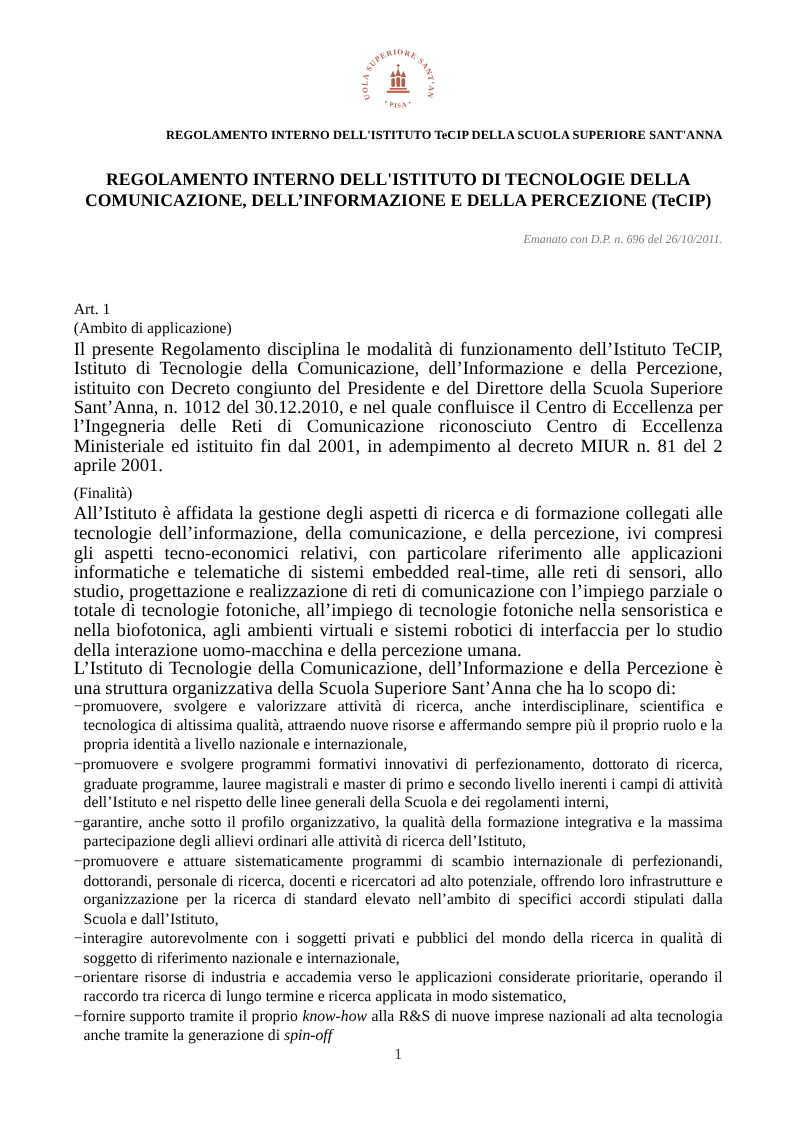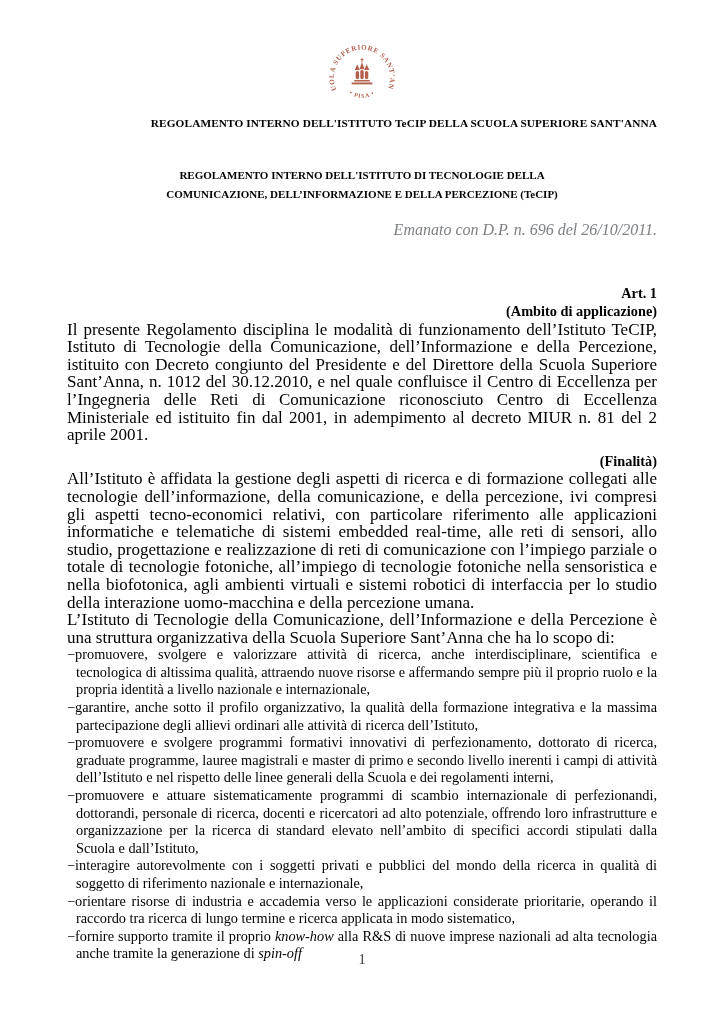--- a/index.html
+++ b/index.html
@@ -27,39 +27,39 @@
   }
   .running-title {
     margin-top: 8px;
     text-align: right;
     font-weight: bold;
     font-size: 11.3px;
     letter-spacing: 0.1px;
     line-height: 14px;
   }
   .doc-title {
-    margin: 36px 0 0 0;
+    margin: 24px 0 0 0;
     text-align: center;
     font-weight: bold;
-    font-size: 11px;
+    font-size: 16px;
     line-height: 19.2px;
   }
   .issuance {
     margin-top: 19px;
     text-align: right;
     font-style: italic;
-    font-size: 16px;
+    font-size: 11px;
     color: #7d8084;
     line-height: 14px;
   }
   .article-1 { margin-top: 48px; }
   .article-2 { margin-top: 9px; }
   .art-num, .art-sub {
-    text-align: right;
-    font-weight: bold;
+    text-align: left;
+    font-weight: normal;
     font-size: 14.3px;
     line-height: 17.6px;
   }
   .body-text p {
     margin: 0;
     text-align: justify;
     font-size: 17px;
     line-height: 17.6px;
   }
   ul.goals {
@@ -131,22 +131,22 @@
       <div class="art-sub">(Ambito di applicazione)</div>
       <p>Il presente Regolamento disciplina le modalità di funzionamento dell’Istituto TeCIP, Istituto di Tecnologie della Comunicazione, dell’Informazione e della Percezione, istituito con Decreto congiunto del Presidente e del Direttore della Scuola Superiore Sant’Anna, n. 1012 del 30.12.2010, e nel quale confluisce il Centro di Eccellenza per l’Ingegneria delle Reti di Comunicazione riconosciuto Centro di Eccellenza Ministeriale ed istituito fin dal 2001, in adempimento al decreto MIUR n. 81 del 2 aprile 2001.</p>
     </section>
 
     <section class="article-2 body-text">
       <div class="art-sub">(Finalità)</div>
       <p>All’Istituto è affidata la gestione degli aspetti di ricerca e di formazione collegati alle tecnologie dell’informazione, della comunicazione, e della percezione, ivi compresi gli aspetti tecno-economici relativi, con particolare riferimento alle applicazioni informatiche e telematiche di sistemi embedded real-time, alle reti di sensori, allo studio, progettazione e realizzazione di reti di comunicazione con l’impiego parziale o totale di tecnologie fotoniche, all’impiego di tecnologie fotoniche nella sensoristica e nella biofotonica, agli ambienti virtuali e sistemi robotici di interfaccia per lo studio della interazione uomo-macchina e della percezione umana.</p>
       <p>L’Istituto di Tecnologie della Comunicazione, dell’Informazione e della Percezione è una struttura organizzativa della Scuola Superiore Sant’Anna che ha lo scopo di:</p>
       <ul class="goals">
           <li><span>−</span><span>promuovere, svolgere e valorizzare attività di ricerca, anche interdisciplinare, scientifica e tecnologica di altissima qualità, attraendo nuove risorse e affermando sempre più il proprio ruolo e la propria identità a livello nazionale e internazionale,</span></li>
+          <li><span>−</span><span>promuovere e svolgere programmi formativi innovativi di perfezionamento, dottorato di ricerca, graduate programme, lauree magistrali e master di primo e secondo livello inerenti i campi di attività dell’Istituto e nel rispetto delle linee generali della Scuola e dei regolamenti interni,</span></li>
           <li><span>−</span><span>garantire, anche sotto il profilo organizzativo, la qualità della formazione integrativa e la massima partecipazione degli allievi ordinari alle attività di ricerca dell’Istituto,</span></li>
-          <li><span>−</span><span>promuovere e svolgere programmi formativi innovativi di perfezionamento, dottorato di ricerca, graduate programme, lauree magistrali e master di primo e secondo livello inerenti i campi di attività dell’Istituto e nel rispetto delle linee generali della Scuola e dei regolamenti interni,</span></li>
           <li><span>−</span><span>promuovere e attuare sistematicamente programmi di scambio internazionale di perfezionandi, dottorandi, personale di ricerca, docenti e ricercatori ad alto potenziale, offrendo loro infrastrutture e organizzazione per la ricerca di standard elevato nell’ambito di specifici accordi stipulati dalla Scuola e dall’Istituto,</span></li>
           <li><span>−</span><span>interagire autorevolmente con i soggetti privati e pubblici del mondo della ricerca in qualità di soggetto di riferimento nazionale e internazionale,</span></li>
           <li><span>−</span><span>orientare risorse di industria e accademia verso le applicazioni considerate prioritarie, operando il raccordo tra ricerca di lungo termine e ricerca applicata in modo sistematico,</span></li>
           <li><span>−</span><span>fornire supporto tramite il proprio </span><em>know-how</em><span> alla R&amp;S di nuove imprese nazionali ad alta tecnologia anche tramite la generazione di </span><em>spin-off</em></li>
         </ul>
     </section>
 
   </div>
 
   <div class="page-number">1</div>

